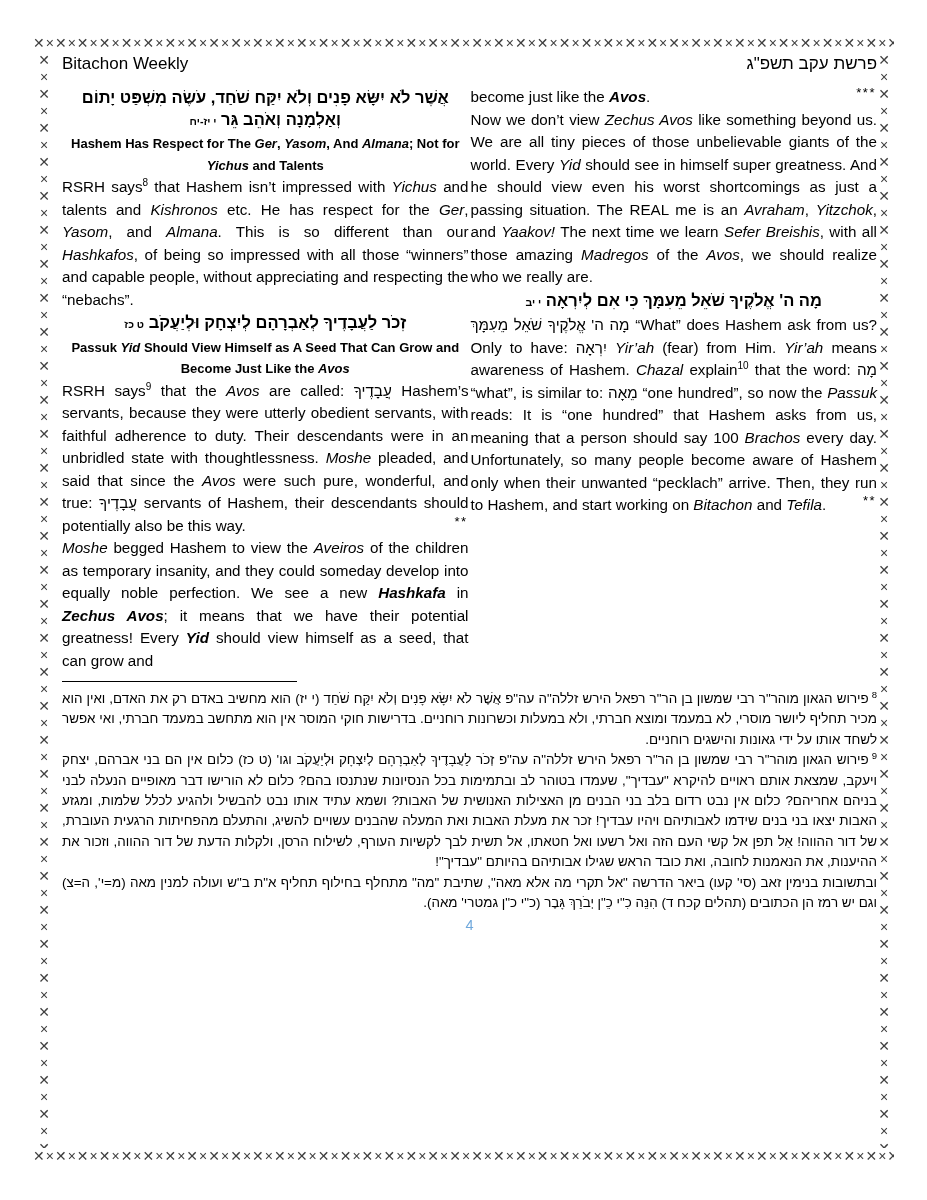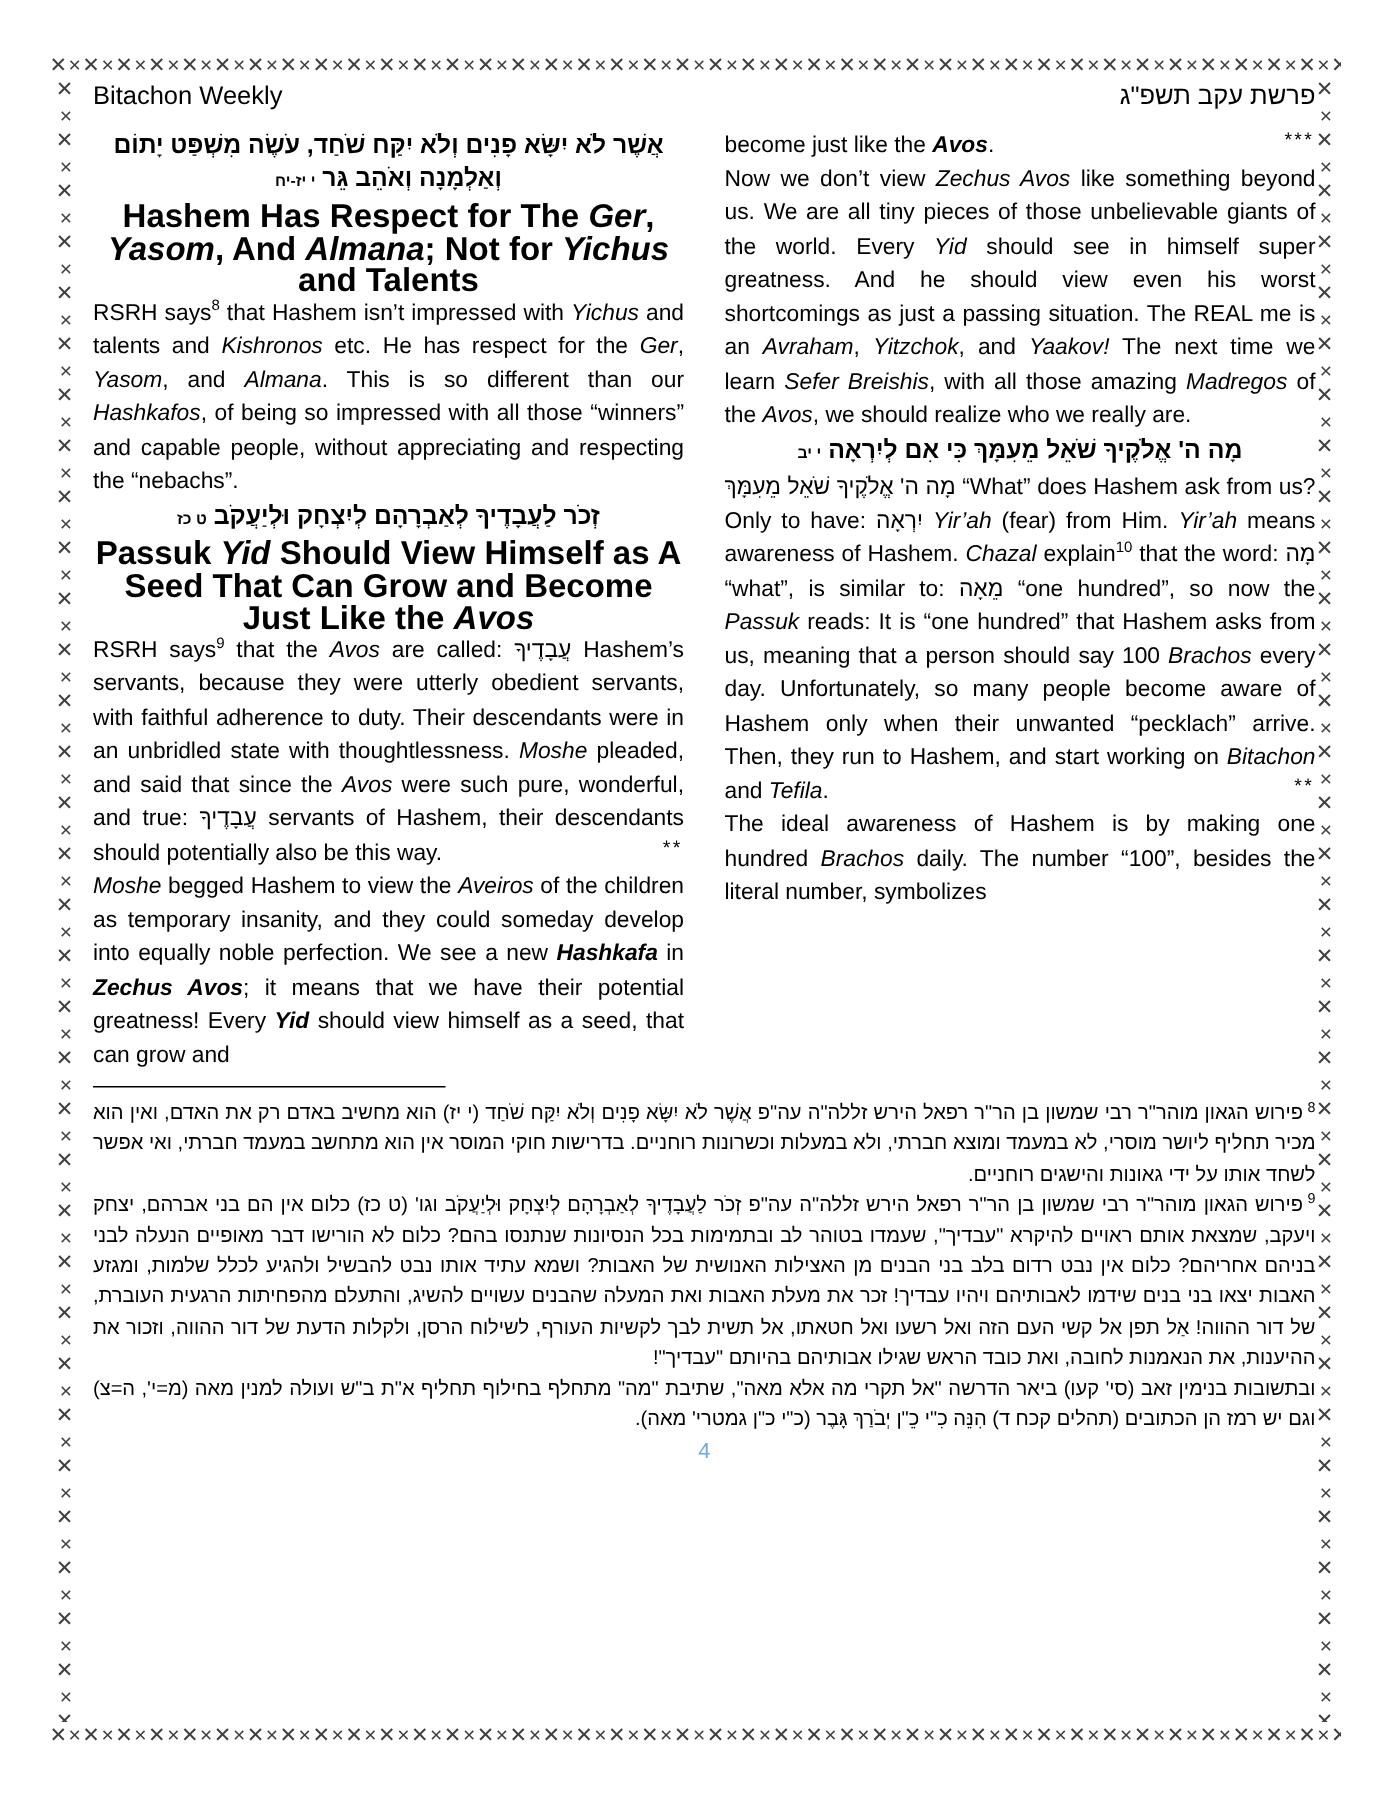--- a/index.html
+++ b/index.html
@@ -16,27 +16,27 @@
   .stitch.top{top:33px;}
   .stitch.bottom{bottom:33px;}
   .stitch.v{top:52px;bottom:52px;width:21px;writing-mode:vertical-rl;text-orientation:upright;font-size:14px;line-height:21px;white-space:nowrap;text-align:center;letter-spacing:1px;}
   .stitch.left{left:33px;}
   .stitch.right{right:33px;}
 
   .content{position:absolute;left:62px;right:50px;top:54px;}
   .header{display:flex;justify-content:space-between;align-items:baseline;font-size:17px;line-height:19px;margin-bottom:13px;}
   .header .heb{direction:rtl;}
 
-  .columns{display:flex;gap:27px;}
+  .columns{display:flex;gap:2px;}
   .col{flex:1 1 0;min-width:0;}
 
   .verse{direction:rtl;text-align:center;font-weight:bold;font-size:16.5px;line-height:21.5px;margin:1px 0 1px 0;}
   .verse .ref{font-size:10.5px;}
 
-  .heading{text-align:center;font-weight:bold;font-size:22px;line-height:21.5px;margin:0;}
+  .heading{text-align:center;font-weight:bold;font-size:13px;line-height:21.5px;margin:0;}
 
   .para{text-align:justify;font-size:15.2px;line-height:22.5px;margin:0;position:relative;}
   .para sup{font-size:10px;line-height:0;}
 
   .i{font-style:italic;}
   .b{font-weight:normal;}
   .bi{font-weight:bold;font-style:italic;}
 
   .endmark{position:absolute;right:1px;bottom:4px;font-size:13px;letter-spacing:1.5px;}
 
@@ -75,21 +75,20 @@
         <h2 class="heading"><span>Passuk </span><span class="i">Yid</span><span> Should View Himself as A Seed That Can Grow and Become Just Like the </span><span class="i">Avos</span></h2>
         <p class="para"><span class="endmark">**</span><span>RSRH says</span><sup>9</sup><span> that the </span><span class="i">Avos</span><span> are called: </span><span class="heb" dir="rtl">עֲבָדֶיךָ</span><span> Hashem’s servants, because they were utterly obedient servants, with faithful adherence to duty. Their descendants were in an unbridled state with thoughtlessness. </span><span class="i">Moshe</span><span> pleaded, and said that since the </span><span class="i">Avos</span><span> were such pure, wonderful, and true: </span><span class="heb" dir="rtl">עֲבָדֶיךָ</span><span> servants of Hashem, their descendants should potentially also be this way.</span></p>
         <p class="para"><span class="i">Moshe</span><span> begged Hashem to view the </span><span class="i">Aveiros</span><span> of the children as temporary insanity, and they could someday develop into equally noble perfection. </span><span class="b">We see a new </span><span class="bi">Hashkafa</span><span class="b"> in </span><span class="bi">Zechus Avos</span><span class="b">; it means that we have their potential greatness! Every </span><span class="bi">Yid</span><span class="b"> should view himself as a seed, that can grow and</span></p>
       </div>
 
       <div class="col">
         <p class="para"><span class="endmark">***</span><span class="b">become just like the </span><span class="bi">Avos</span><span class="b">.</span></p>
         <p class="para"><span>Now we don’t view </span><span class="i">Zechus Avos</span><span> like something beyond us. We are all tiny pieces of those unbelievable giants of the world. Every </span><span class="i">Yid</span><span> should see in himself super greatness. And he should view even his worst shortcomings as just a passing situation. The REAL me is an </span><span class="i">Avraham</span><span>, </span><span class="i">Yitzchok</span><span>, and </span><span class="i">Yaakov!</span><span> The next time we learn </span><span class="i">Sefer Breishis</span><span>, with all those amazing </span><span class="i">Madregos</span><span> of the </span><span class="i">Avos</span><span>, </span><span class="b">we should realize who we really are.</span></p>
         <div class="verse" dir="rtl"><span>מָה ה' אֱלֹקֶיךָ שֹׁאֵל מֵעִמָּךְ כִּי אִם לְיִרְאָה </span><span class="ref">י יב</span></div>
         <p class="para"><span class="endmark">**</span><span class="heb" dir="rtl">מָה ה' אֱלֹקֶיךָ שֹׁאֵל מֵעִמָּךְ</span><span> “What” does Hashem ask from us? Only to have: </span><span class="heb" dir="rtl">יִרְאָה</span><span> </span><span class="i">Yir’ah</span><span> (fear) from Him. </span><span class="i">Yir’ah</span><span> means awareness of Hashem. </span><span class="i">Chazal</span><span> explain</span><sup>10</sup><span> that the word: </span><span class="heb" dir="rtl">מָה</span><span> “what”, is similar to: </span><span class="heb" dir="rtl">מֵאָה</span><span> “one hundred”, so now the </span><span class="i">Passuk</span><span> reads: It is “one hundred” that Hashem asks from us, meaning that a person should say 100 </span><span class="i">Brachos</span><span> every day. Unfortunately, so many people become aware of Hashem only when their unwanted “pecklach” arrive. Then, they run to Hashem, and start working on </span><span class="i">Bitachon</span><span> and </span><span class="i">Tefila</span><span>.</span></p>
-        <p class="para"><span>The ideal awareness of Hashem is by making one hundred </span><span class="i">Brachos</span><span> daily. The number “100”, besides the literal number, symbolizes</span></p>
       </div>
 
     </div>
 
     <hr class="fnsep">
 
     <div class="footnotes">
       <p class="fn"><sup>8</sup><span><span>פירוש הגאון מוהר"ר רבי שמשון בן הר"ר רפאל הירש זללה"ה עה"פ אֲשֶׁר לֹא יִשָּׂא פָנִים וְלֹא יִקַּח שֹׁחַד (י יז) הוא מחשיב באדם רק את האדם, ואין הוא מכיר תחליף ליושר מוסרי, לא במעמד ומוצא חברתי, ולא במעלות וכשרונות רוחניים. בדרישות חוקי המוסר אין הוא מתחשב במעמד חברתי, ואי אפשר לשחד אותו על ידי גאונות והישגים רוחניים.</span></span></p>
       <p class="fn"><sup>9</sup><span><span>פירוש הגאון מוהר"ר רבי שמשון בן הר"ר רפאל הירש זללה"ה עה"פ זְכֹר לַעֲבָדֶיךָ לְאַבְרָהָם לְיִצְחָק וּלְיַעֲקֹב וגו' (ט כז) כלום אין הם בני אברהם, יצחק ויעקב, </span><span class="b">שמצאת אותם ראויים להיקרא "עבדיך", שעמדו בטוהר לב ובתמימות בכל הנסיונות שנתנסו בהם?</span><span> כלום לא הורישו דבר מאופיים הנעלה לבני בניהם אחריהם? כלום אין נבט רדום בלב בני הבנים מן האצילות האנושית של האבות? ושמא עתיד אותו נבט להבשיל ולהגיע לכלל שלמות, ומגזע האבות יצאו בני בנים שידמו לאבותיהם ויהיו עבדיך! זכר את מעלת האבות ואת המעלה שהבנים עשויים להשיג, והתעלם מהפחיתות הרגעית העוברת, של דור ההווה! אַל תפן אל קשי העם הזה ואל רשעו ואל חטאתו, אל תשית לבך לקשיות העורף, לשילוח הרסן, ולקלות הדעת של דור ההווה, וזכור את ההיענות, את הנאמנות לחובה, ואת כובד הראש שגילו אבותיהם בהיותם "עבדיך"!</span></span></p>
       <p class="fn"><span><span>ובתשובות בנימין זאב (סי' קעו) ביאר הדרשה "אל תקרי מה אלא מאה", שתיבת "מה" מתחלף בחילוף תחליף א"ת ב"ש ועולה למנין מאה (מ=י', ה=צ) וגם יש רמז הן הכתובים (תהלים קכח ד) הִנֵּה כִ"י כֵ"ן יְבֹרַךְ גָּבֶר (כ"י כ"ן גמטרי' מאה).</span></span></p>

